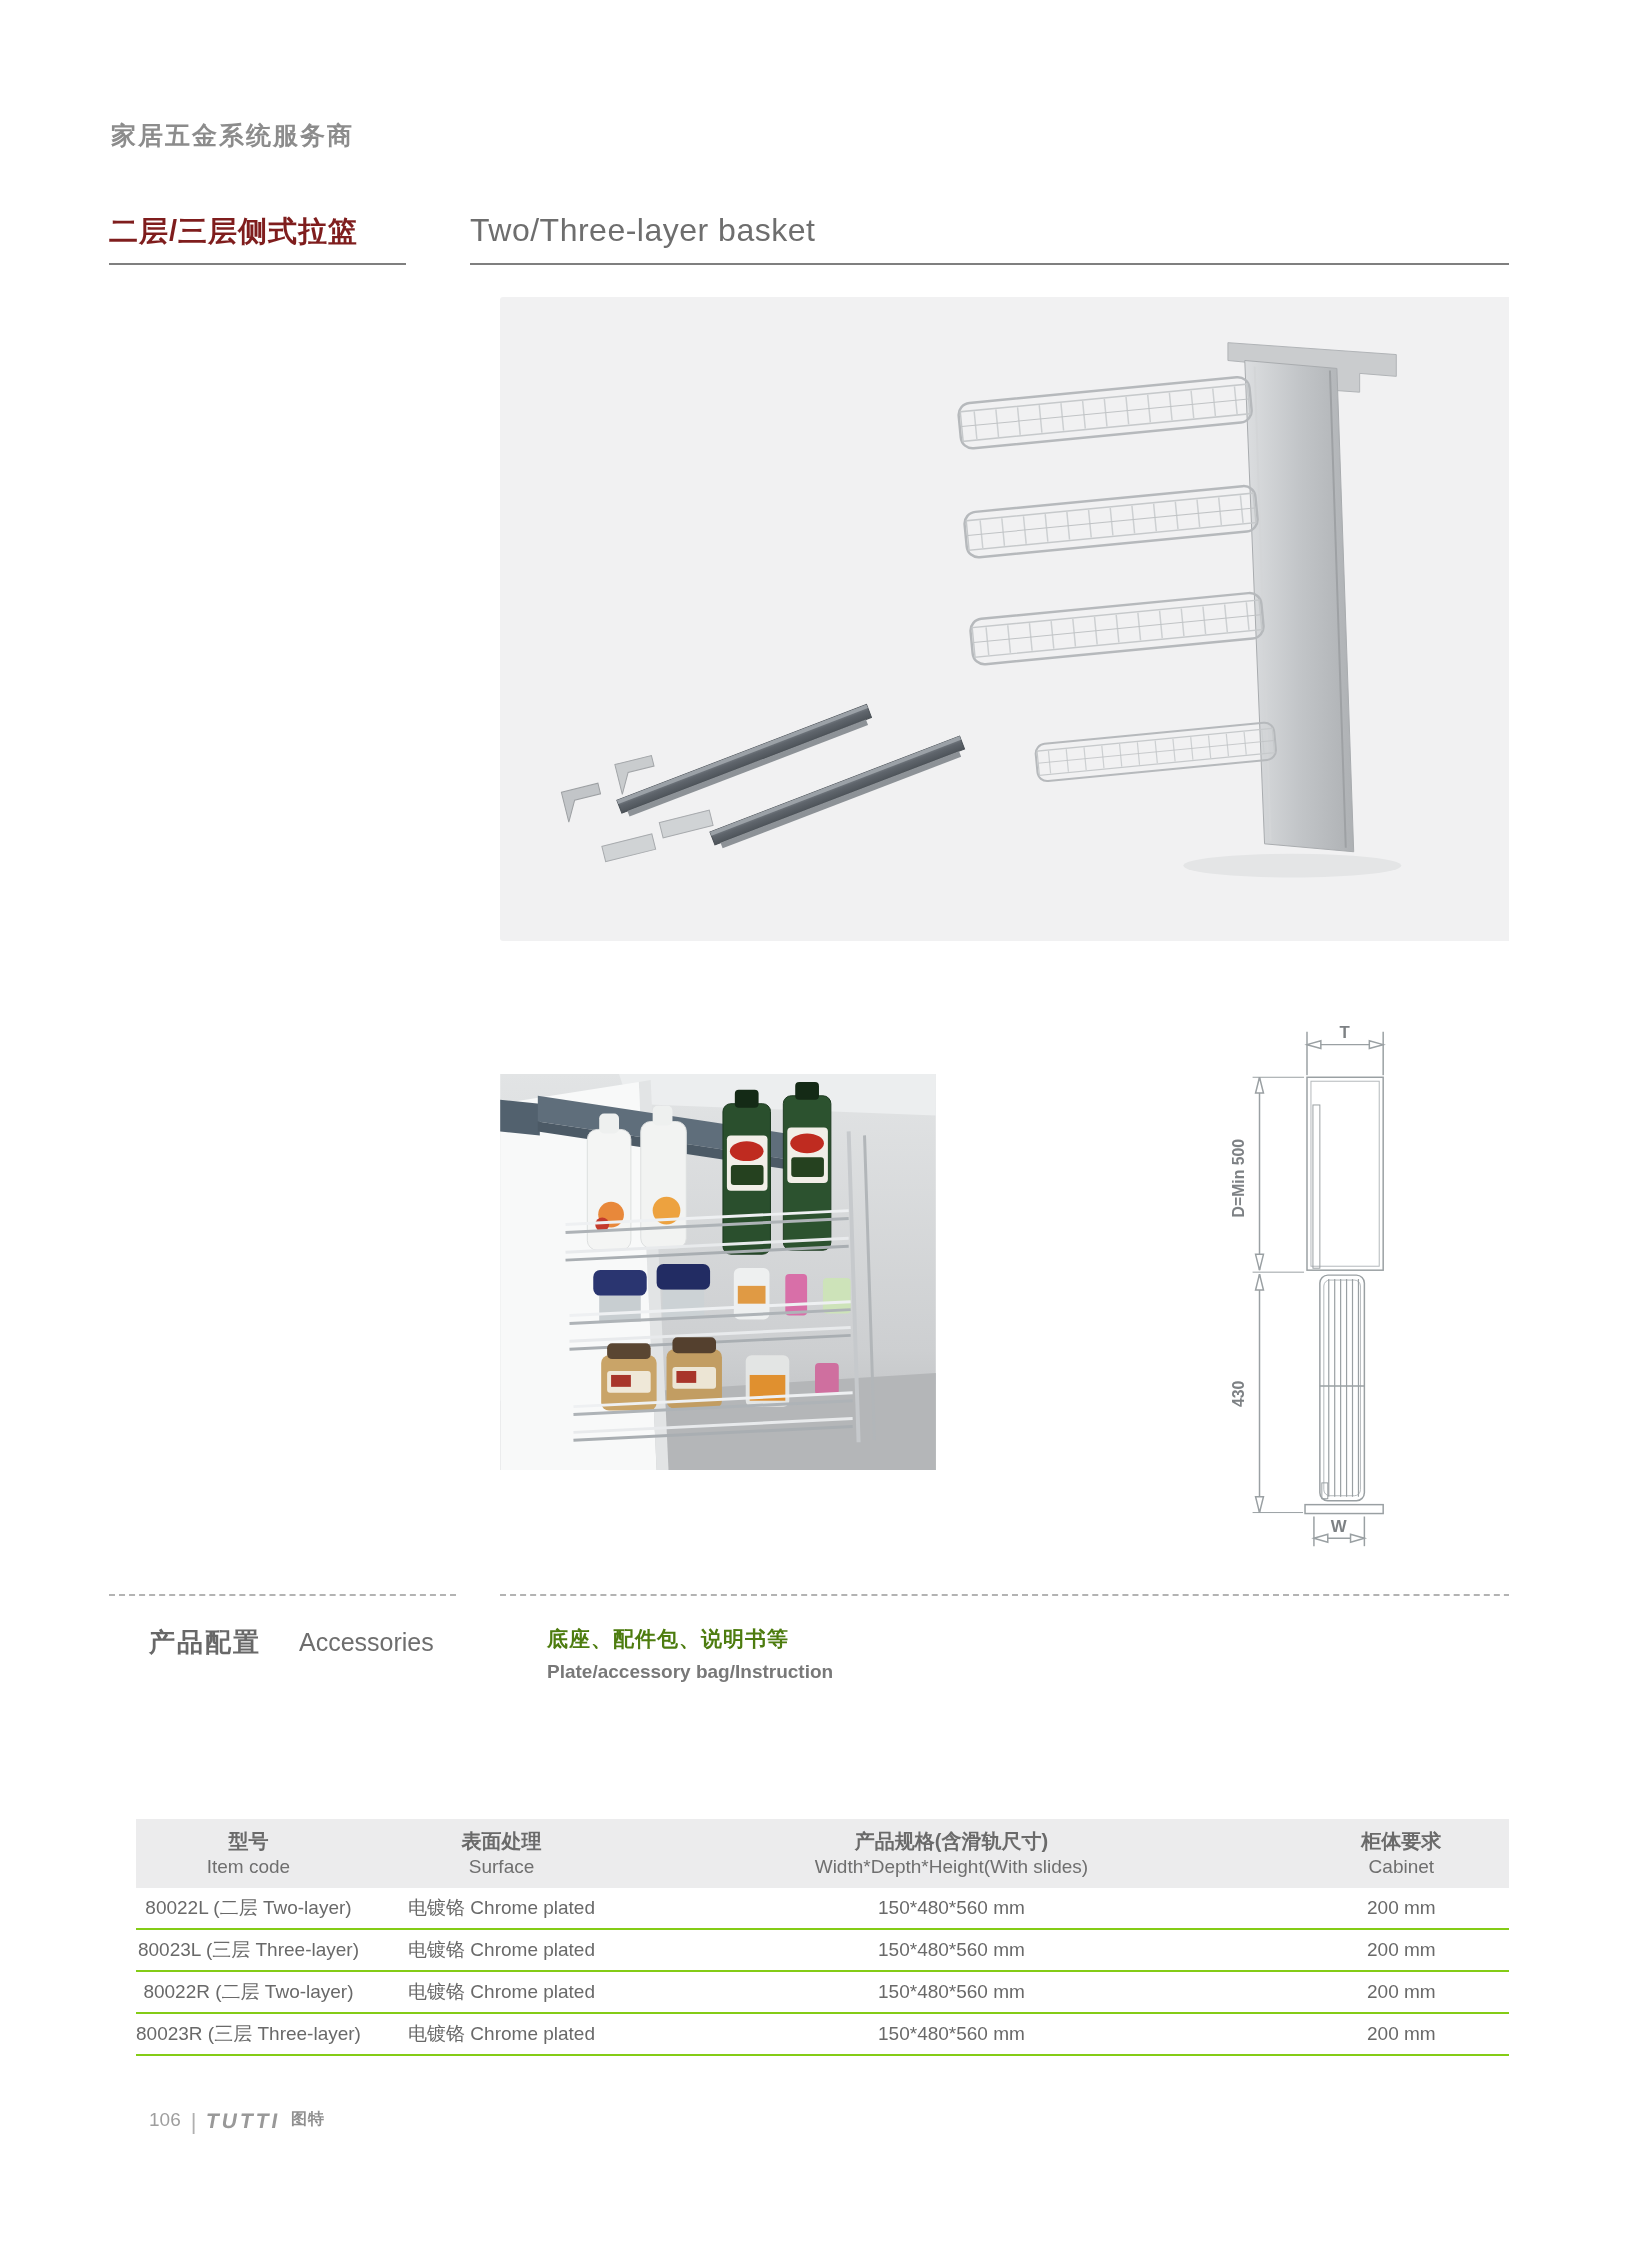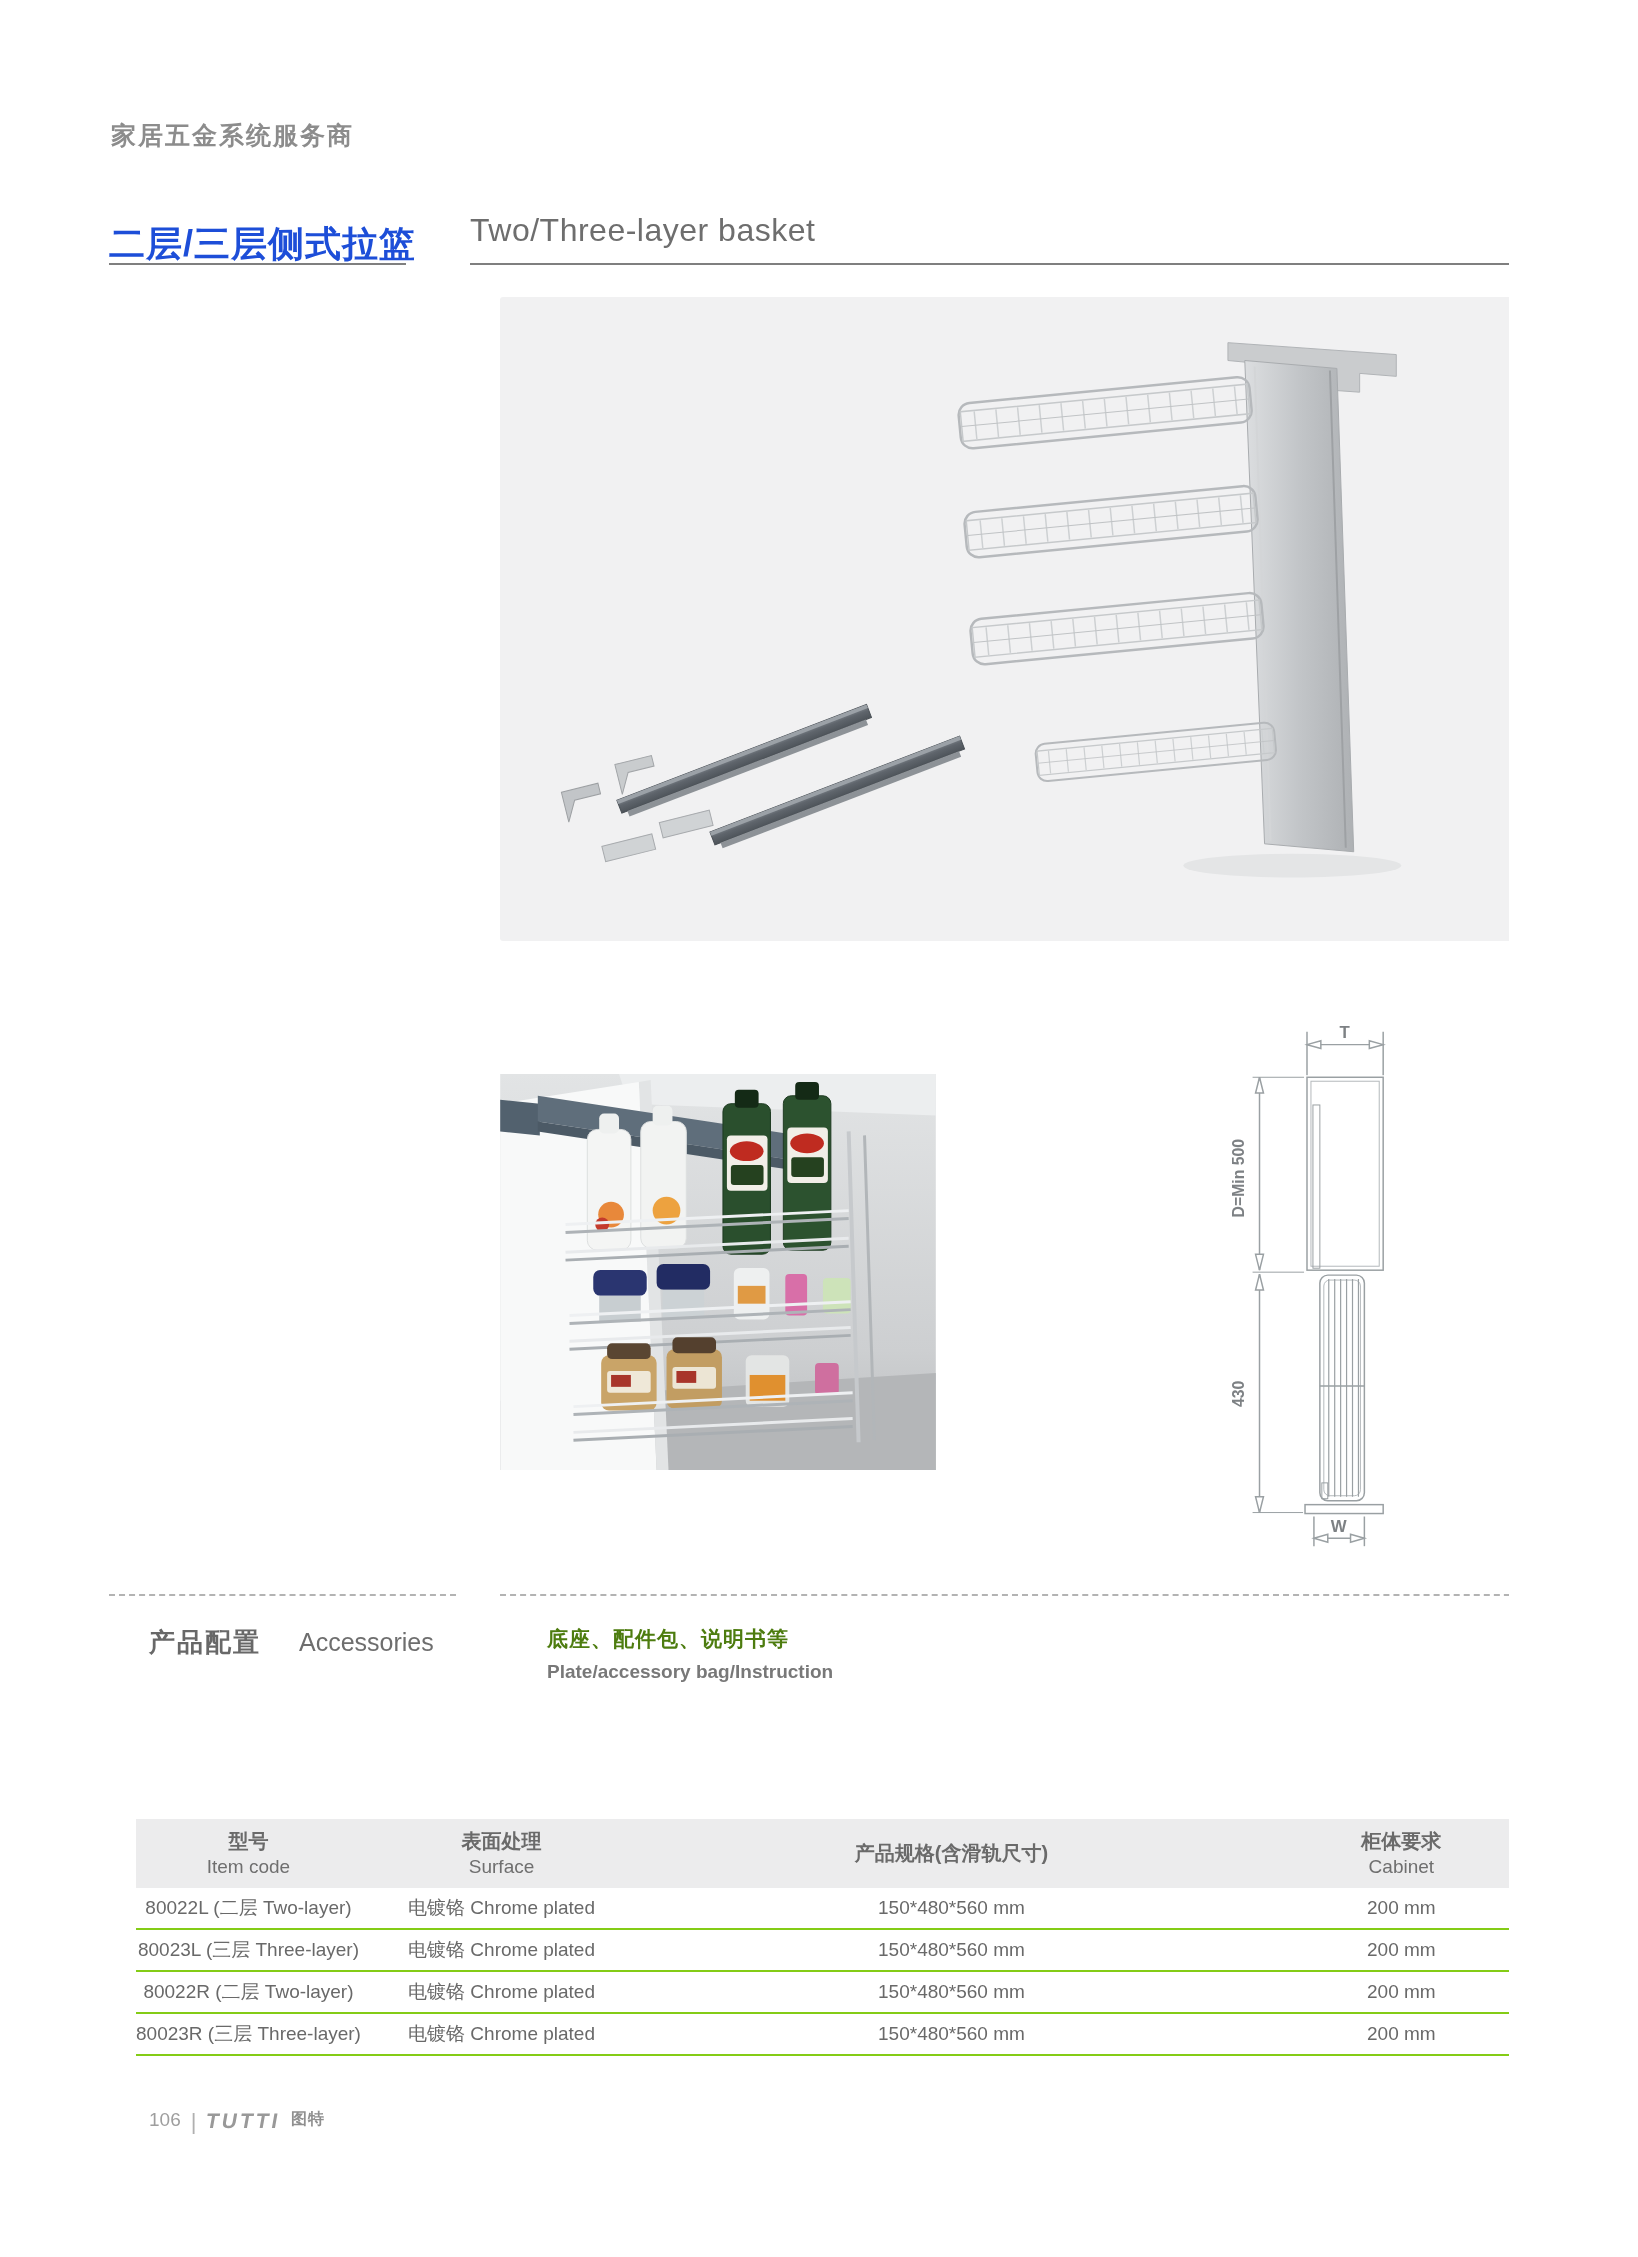--- a/index.html
+++ b/index.html
@@ -3,21 +3,21 @@
 <meta charset="utf-8">
 <style>
   html,body{margin:0;padding:0;background:#ffffff;}
   .page{
     position:relative;width:1509px;height:2257px;background:#ffffff;overflow:hidden;
     font-family:"Liberation Sans","DejaVu Sans",sans-serif;
   }
   .abs{position:absolute;}
   
   .tagline{left:111px;top:119px;font-size:25px;font-weight:bold;color:#8c8c8c;letter-spacing:2px;}
-  .title-zh{left:109px;top:220px;font-size:36px;font-weight:800;color:#1d4ed8;letter-spacing:1px;}
+  .title-zh{left:109px;top:212px;font-size:29px;font-weight:800;color:#7f1d1d;letter-spacing:1px;}
   .title-en{left:470px;top:212px;font-size:32px;font-weight:500;color:#6e6e6e;letter-spacing:0.5px;}
   .rule{height:2px;background:#7f7f7f;}
   .rule-zh{left:109px;top:263px;width:297px;}
   .rule-en{left:470px;top:263px;width:1059px;}
   
   .render-box{left:500px;top:297px;width:1030px;height:644px;background:#f1f1f2;border-radius:3px;}
   
   .photo-box{left:500px;top:1074px;width:436px;height:396px;overflow:hidden;}
   
   .drawing-box{left:1208px;top:1010px;width:198px;height:554px;}
@@ -265,20 +265,21 @@
       <div class="th">
         <div class="zh">型号</div>
         <div class="en">Item code</div>
       </div>
       <div class="th">
         <div class="zh">表面处理</div>
         <div class="en">Surface</div>
       </div>
       <div class="th">
         <div class="zh">产品规格(含滑轨尺寸)</div>
+        <div class="en">Width*Depth*Height(With slides)</div>
       </div>
       <div class="th">
         <div class="zh">柜体要求</div>
         <div class="en">Cabinet</div>
       </div>
     </div>
 
     <div class="trow">
       <div class="td">80022L (二层 Two-layer)</div>
       <div class="td">电镀铬 Chrome plated</div>

